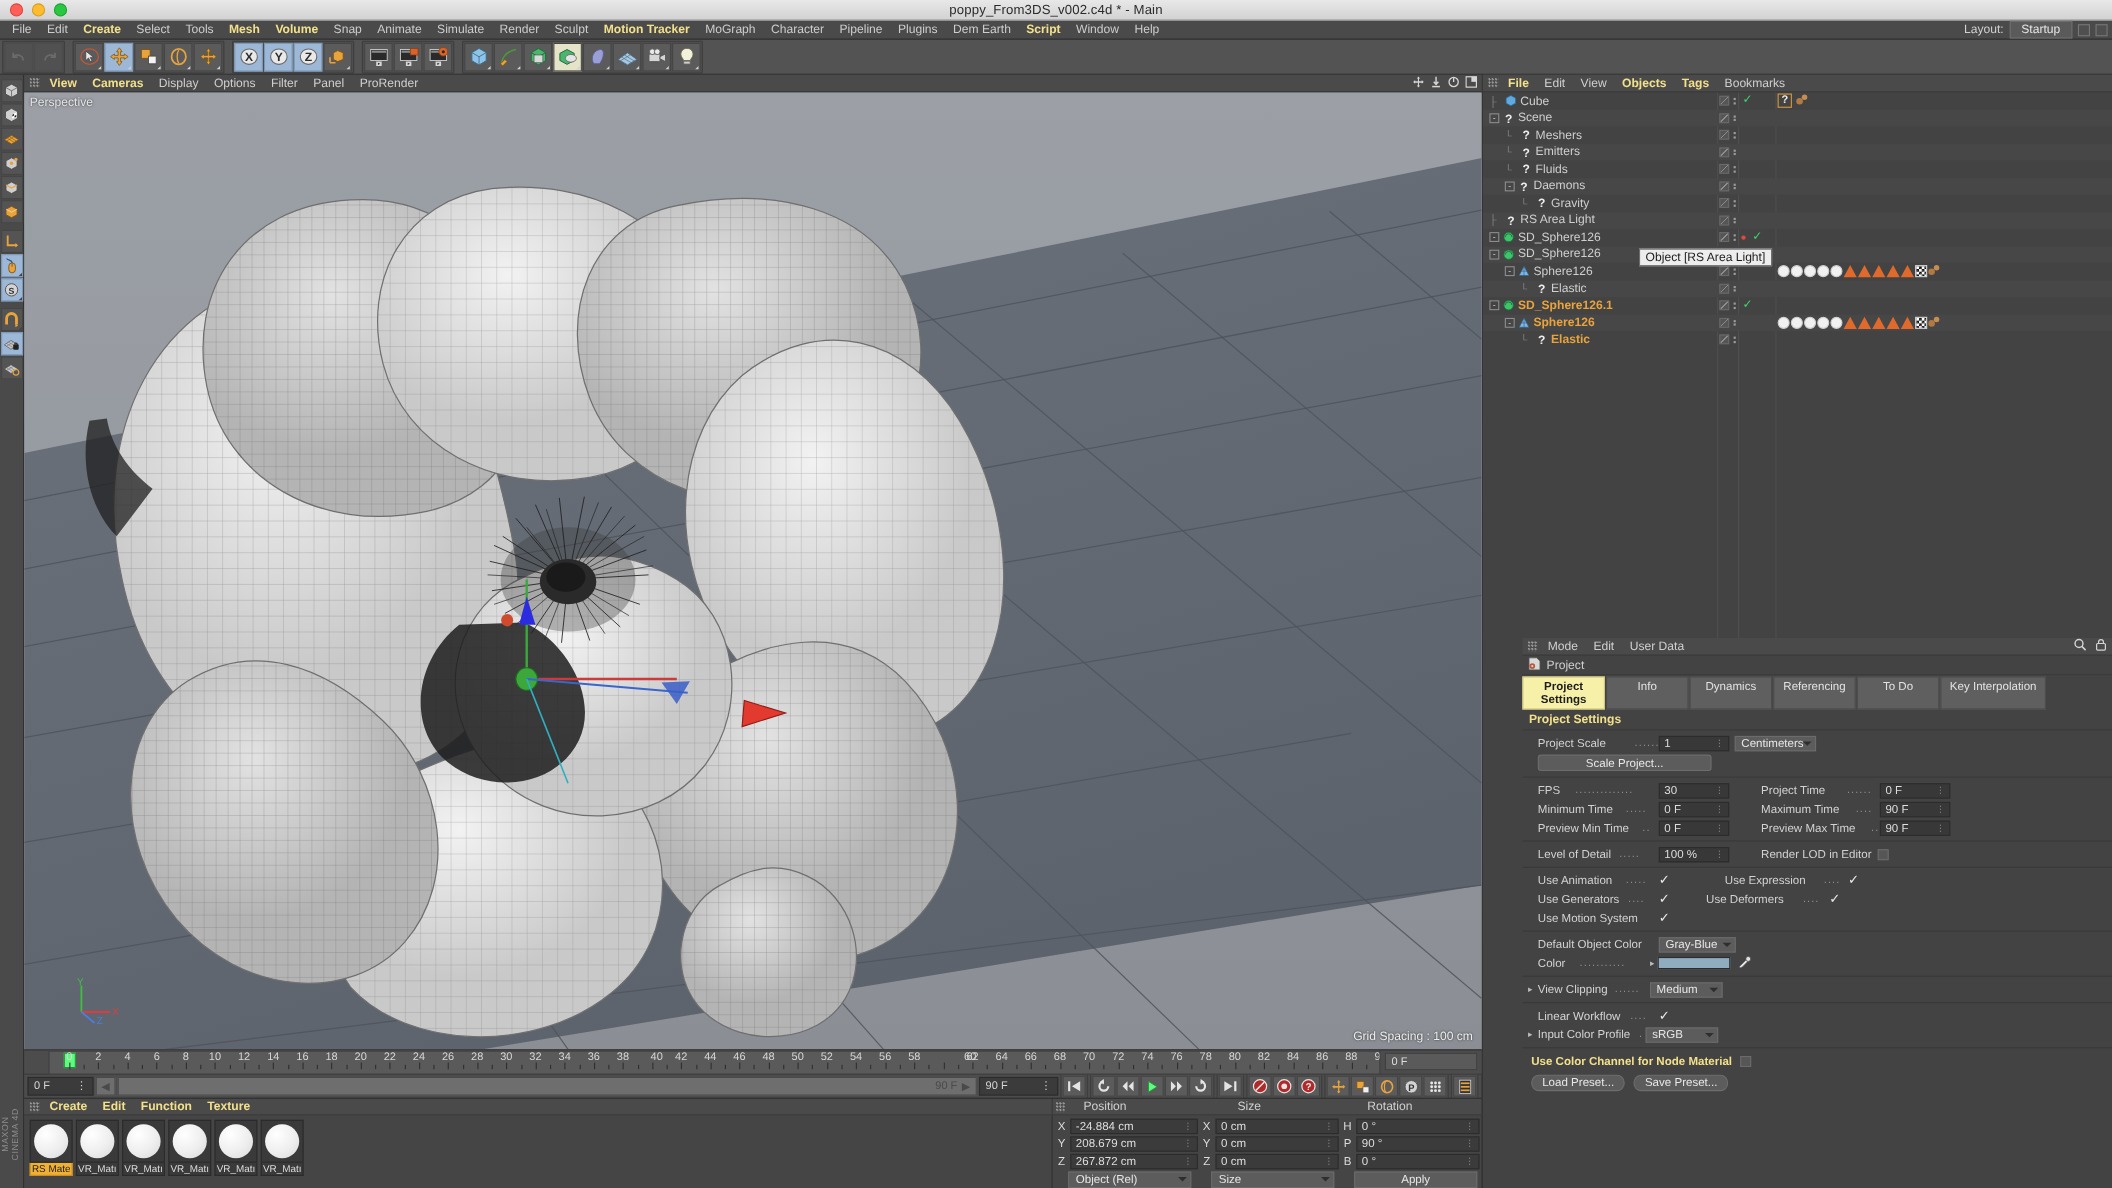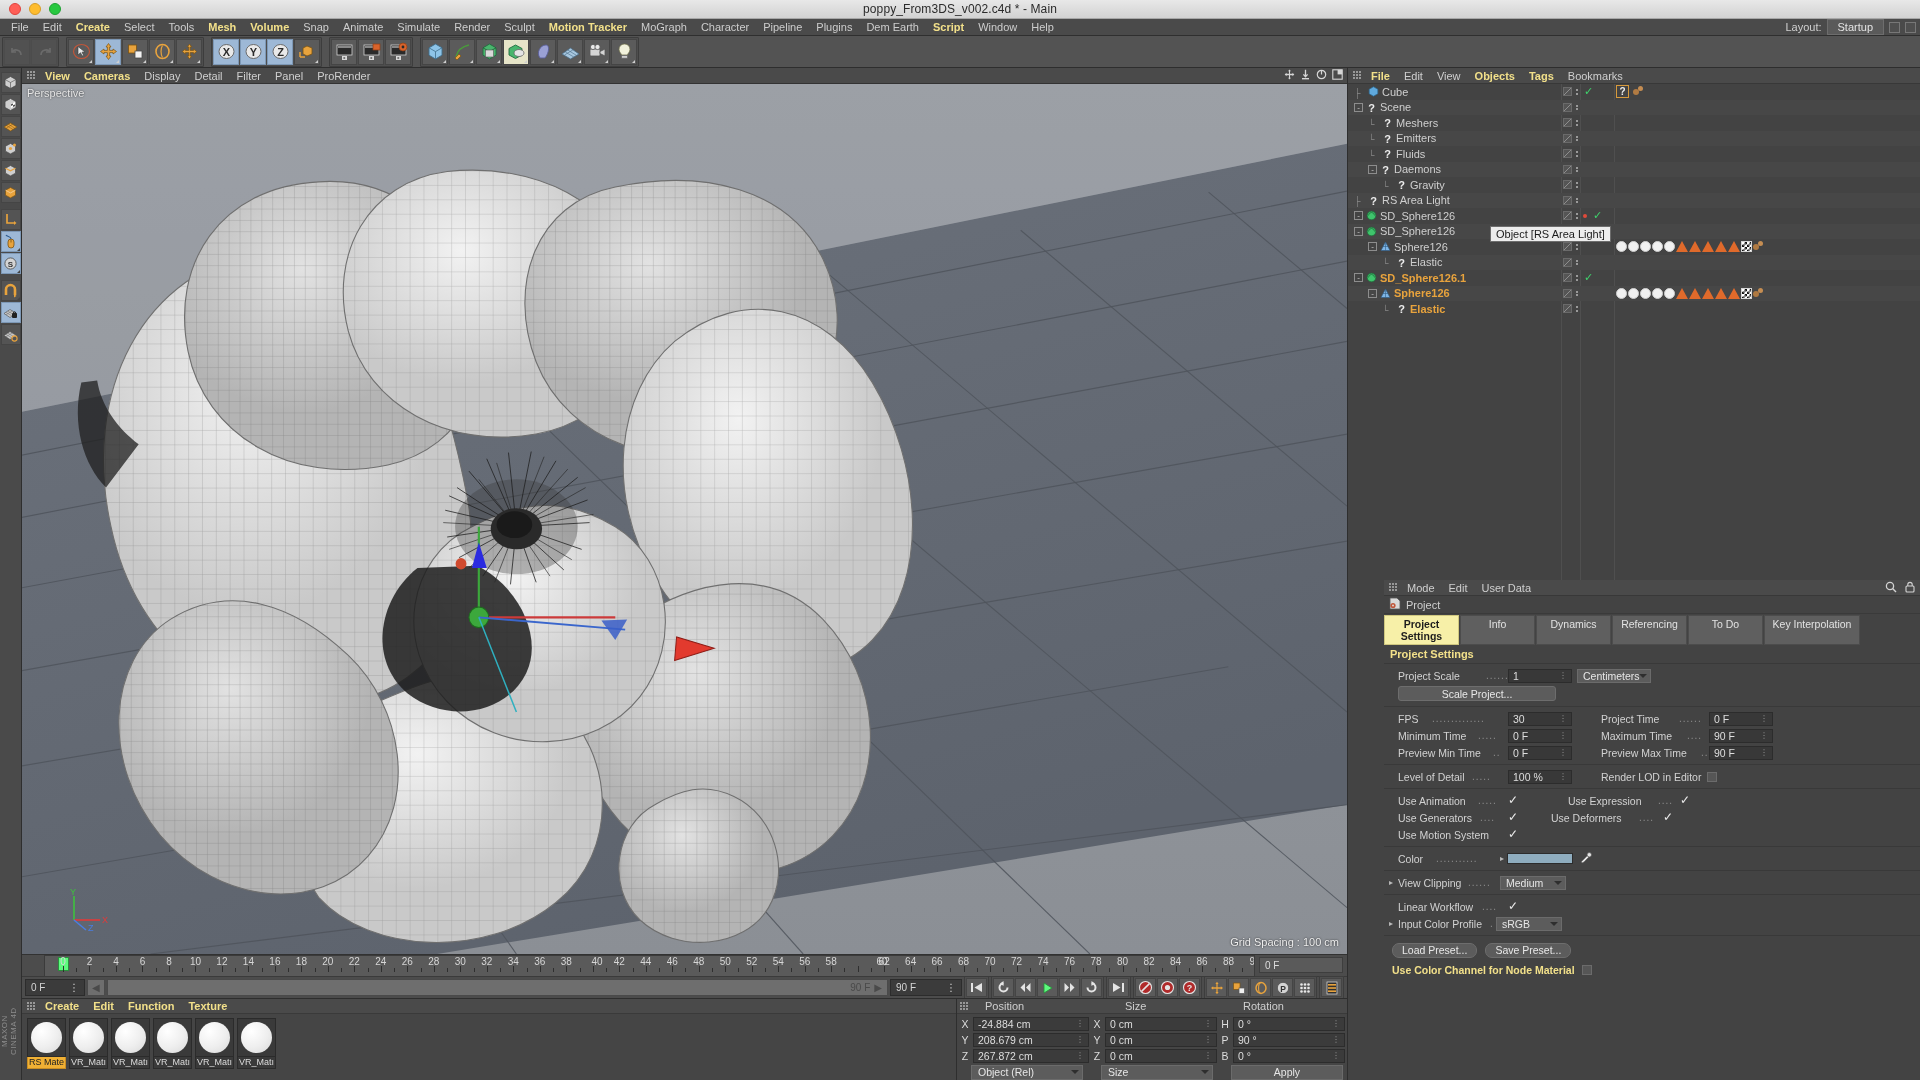--- a/index.html
+++ b/index.html
@@ -524,21 +524,21 @@
   </div>
 
   <div id="center">
 
     <div id="vpmenu">
       <span class="gripper"></span>
       <div id="vp-menu-items" style="display:flex;align-items:center">
           <span class="mi hl">View</span>
           <span class="mi hl">Cameras</span>
           <span class="mi">Display</span>
-          <span class="mi">Detail</span>
+          <span class="mi">Options</span>
           <span class="mi">Filter</span>
           <span class="mi">Panel</span>
           <span class="mi">ProRender</span>
         </div>
       <div class="vpnav">
         <span>
           <svg width="11" height="11" viewBox="0 0 11 11">
               <path d="M5.5 0.5 L7 2.3 H6 V4.8 H8.5 V3.8 L10.3 5.5 L8.5 7.2 V6.2 H6 V8.7 H7 L5.5 10.5 L4 8.7 H5 V6.2 H2.5 V7.2 L0.7 5.5 L2.5 3.8 V4.8 H5 V2.3 H4Z" fill="#d6d6d6"></path>
             </svg>
         </span>
@@ -1570,20 +1570,27 @@
           <span class="check">✓</span>
         </div>
         <div class="prow">
           <span class="plabel" style="width:106px">Use Motion System</span>
           <span class="pdots" style="width:4px"></span>
           <span class="check">✓</span>
         </div>
         <div class="sep"></div>
 
         <div class="prow">
+          <span class="plabel" style="width:110px">Default Object Color</span>
+          <div class="pselect" style="width:70px">
+            <span>Gray-Blue</span>
+              <span class="car"></span>
+          </div>
+        </div>
+        <div class="prow">
           <span class="plabel" style="width:38px">Color</span>
           <span class="pdots" style="width:64px">...........</span>
           <span style="color:#bbb;font-size:8px;margin-right:3px">▸</span>
           <div class="colswatch" id="colorswatch" style="width: 66px; background: rgb(143, 173, 191);"></div>
           <span style="margin-left:6px">
             <svg width="13" height="13" viewBox="0 0 13 13">
                 <path d="M2 11 L3.5 9.5 L8.4 4.6 L9.9 6.1 L5 11 L3.4 11.8Z" fill="#e6e6e6" stroke="#555" stroke-width=".6"></path>
                 <circle cx="10.3" cy="3.8" r="2.2" fill="#e6e6e6" stroke="#555" stroke-width=".7"></circle>
               </svg>
           </span>
@@ -1610,26 +1617,26 @@
           <span style="color:#bbb;font-size:8px;width:9px">▸</span>
           <span class="plabel" style="width:92px">Input Color Profile</span>
           <span class="pdots" style="width:6px">.</span>
           <div class="pselect" style="width:66px">
             <span>sRGB</span>
               <span class="car"></span>
           </div>
         </div>
         <div class="sep"></div>
 
+        <div class="prow" style="padding-left:8px">
+          <span class="plabel" style="color:#f2e08a;font-weight:bold">Use Color Channel for Node Material</span>
+          <span class="checkbox" style="margin-left:7px"></span>
+        </div>
         <div class="prow" style="padding-left:8px;height:22px;gap:8px">
           <div class="pbtn2">Load Preset...</div>
           <div class="pbtn2">Save Preset...</div>
         </div>
-        <div class="prow" style="padding-left:8px">
-          <span class="plabel" style="color:#f2e08a;font-weight:bold">Use Color Channel for Node Material</span>
-          <span class="checkbox" style="margin-left:7px"></span>
-        </div>
       </div>
     </div>
   </div>
 </div>
 
 <div id="brand">MAXON CINEMA 4D</div>
 
 </body></html>

